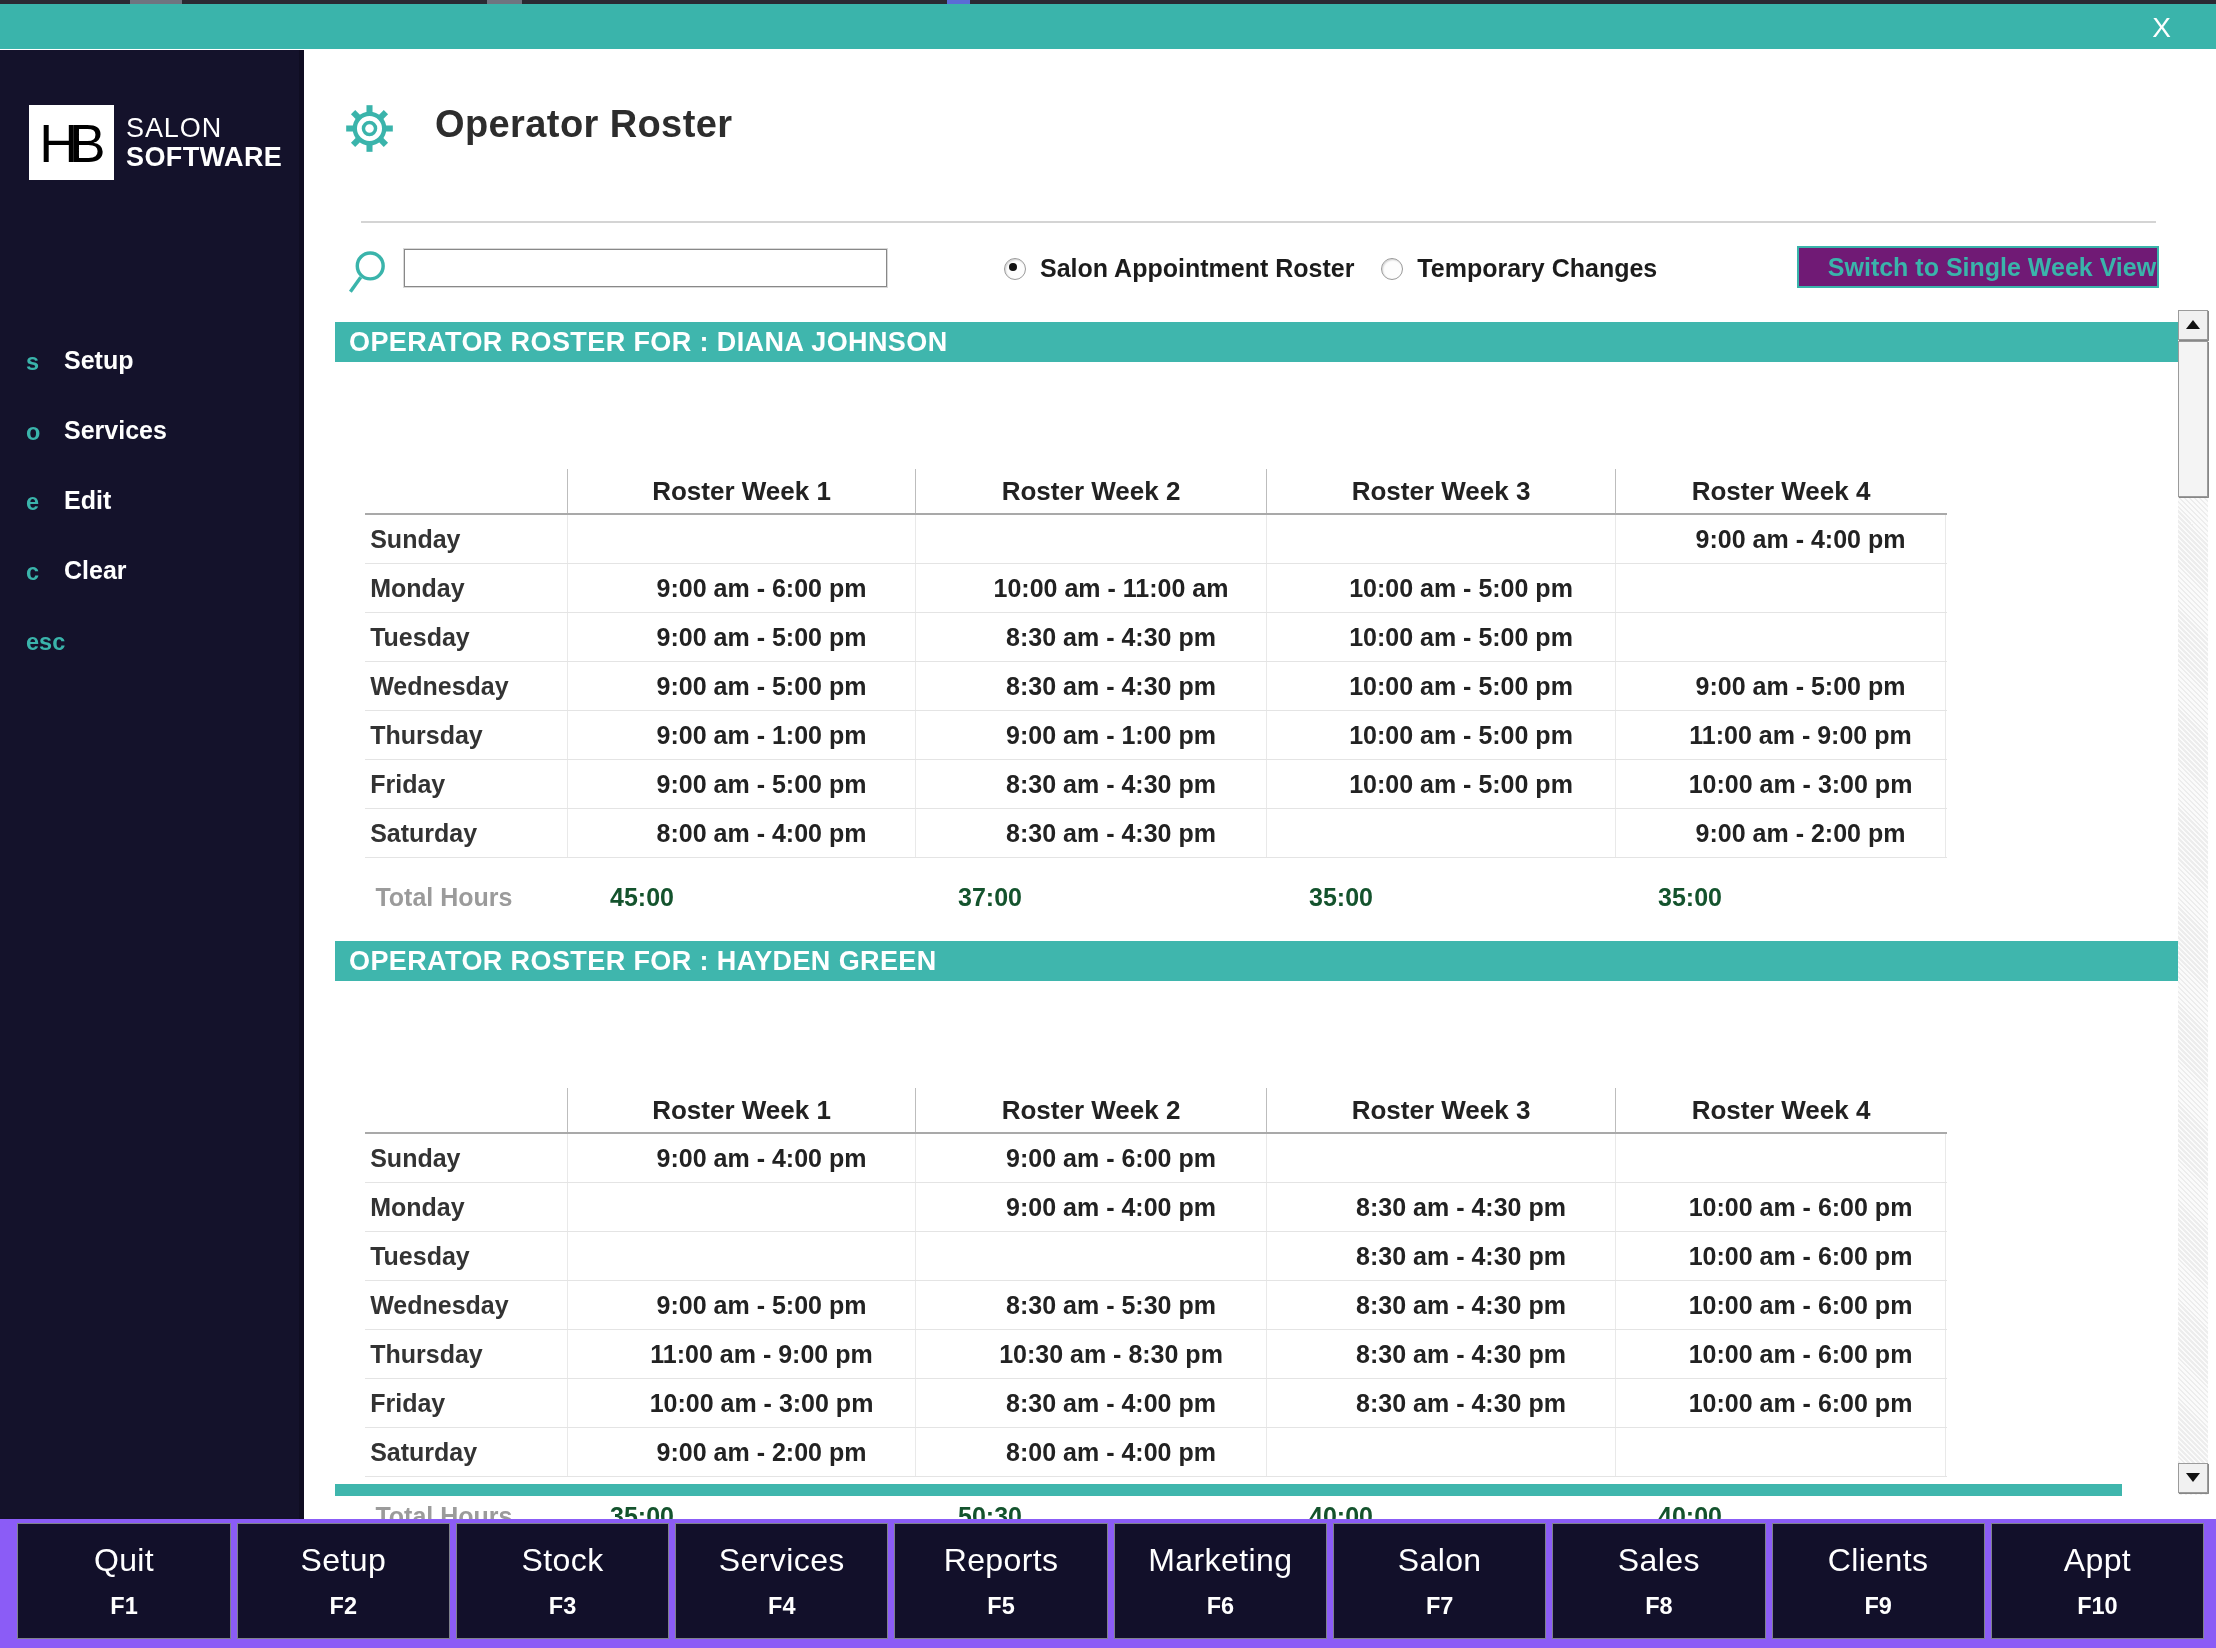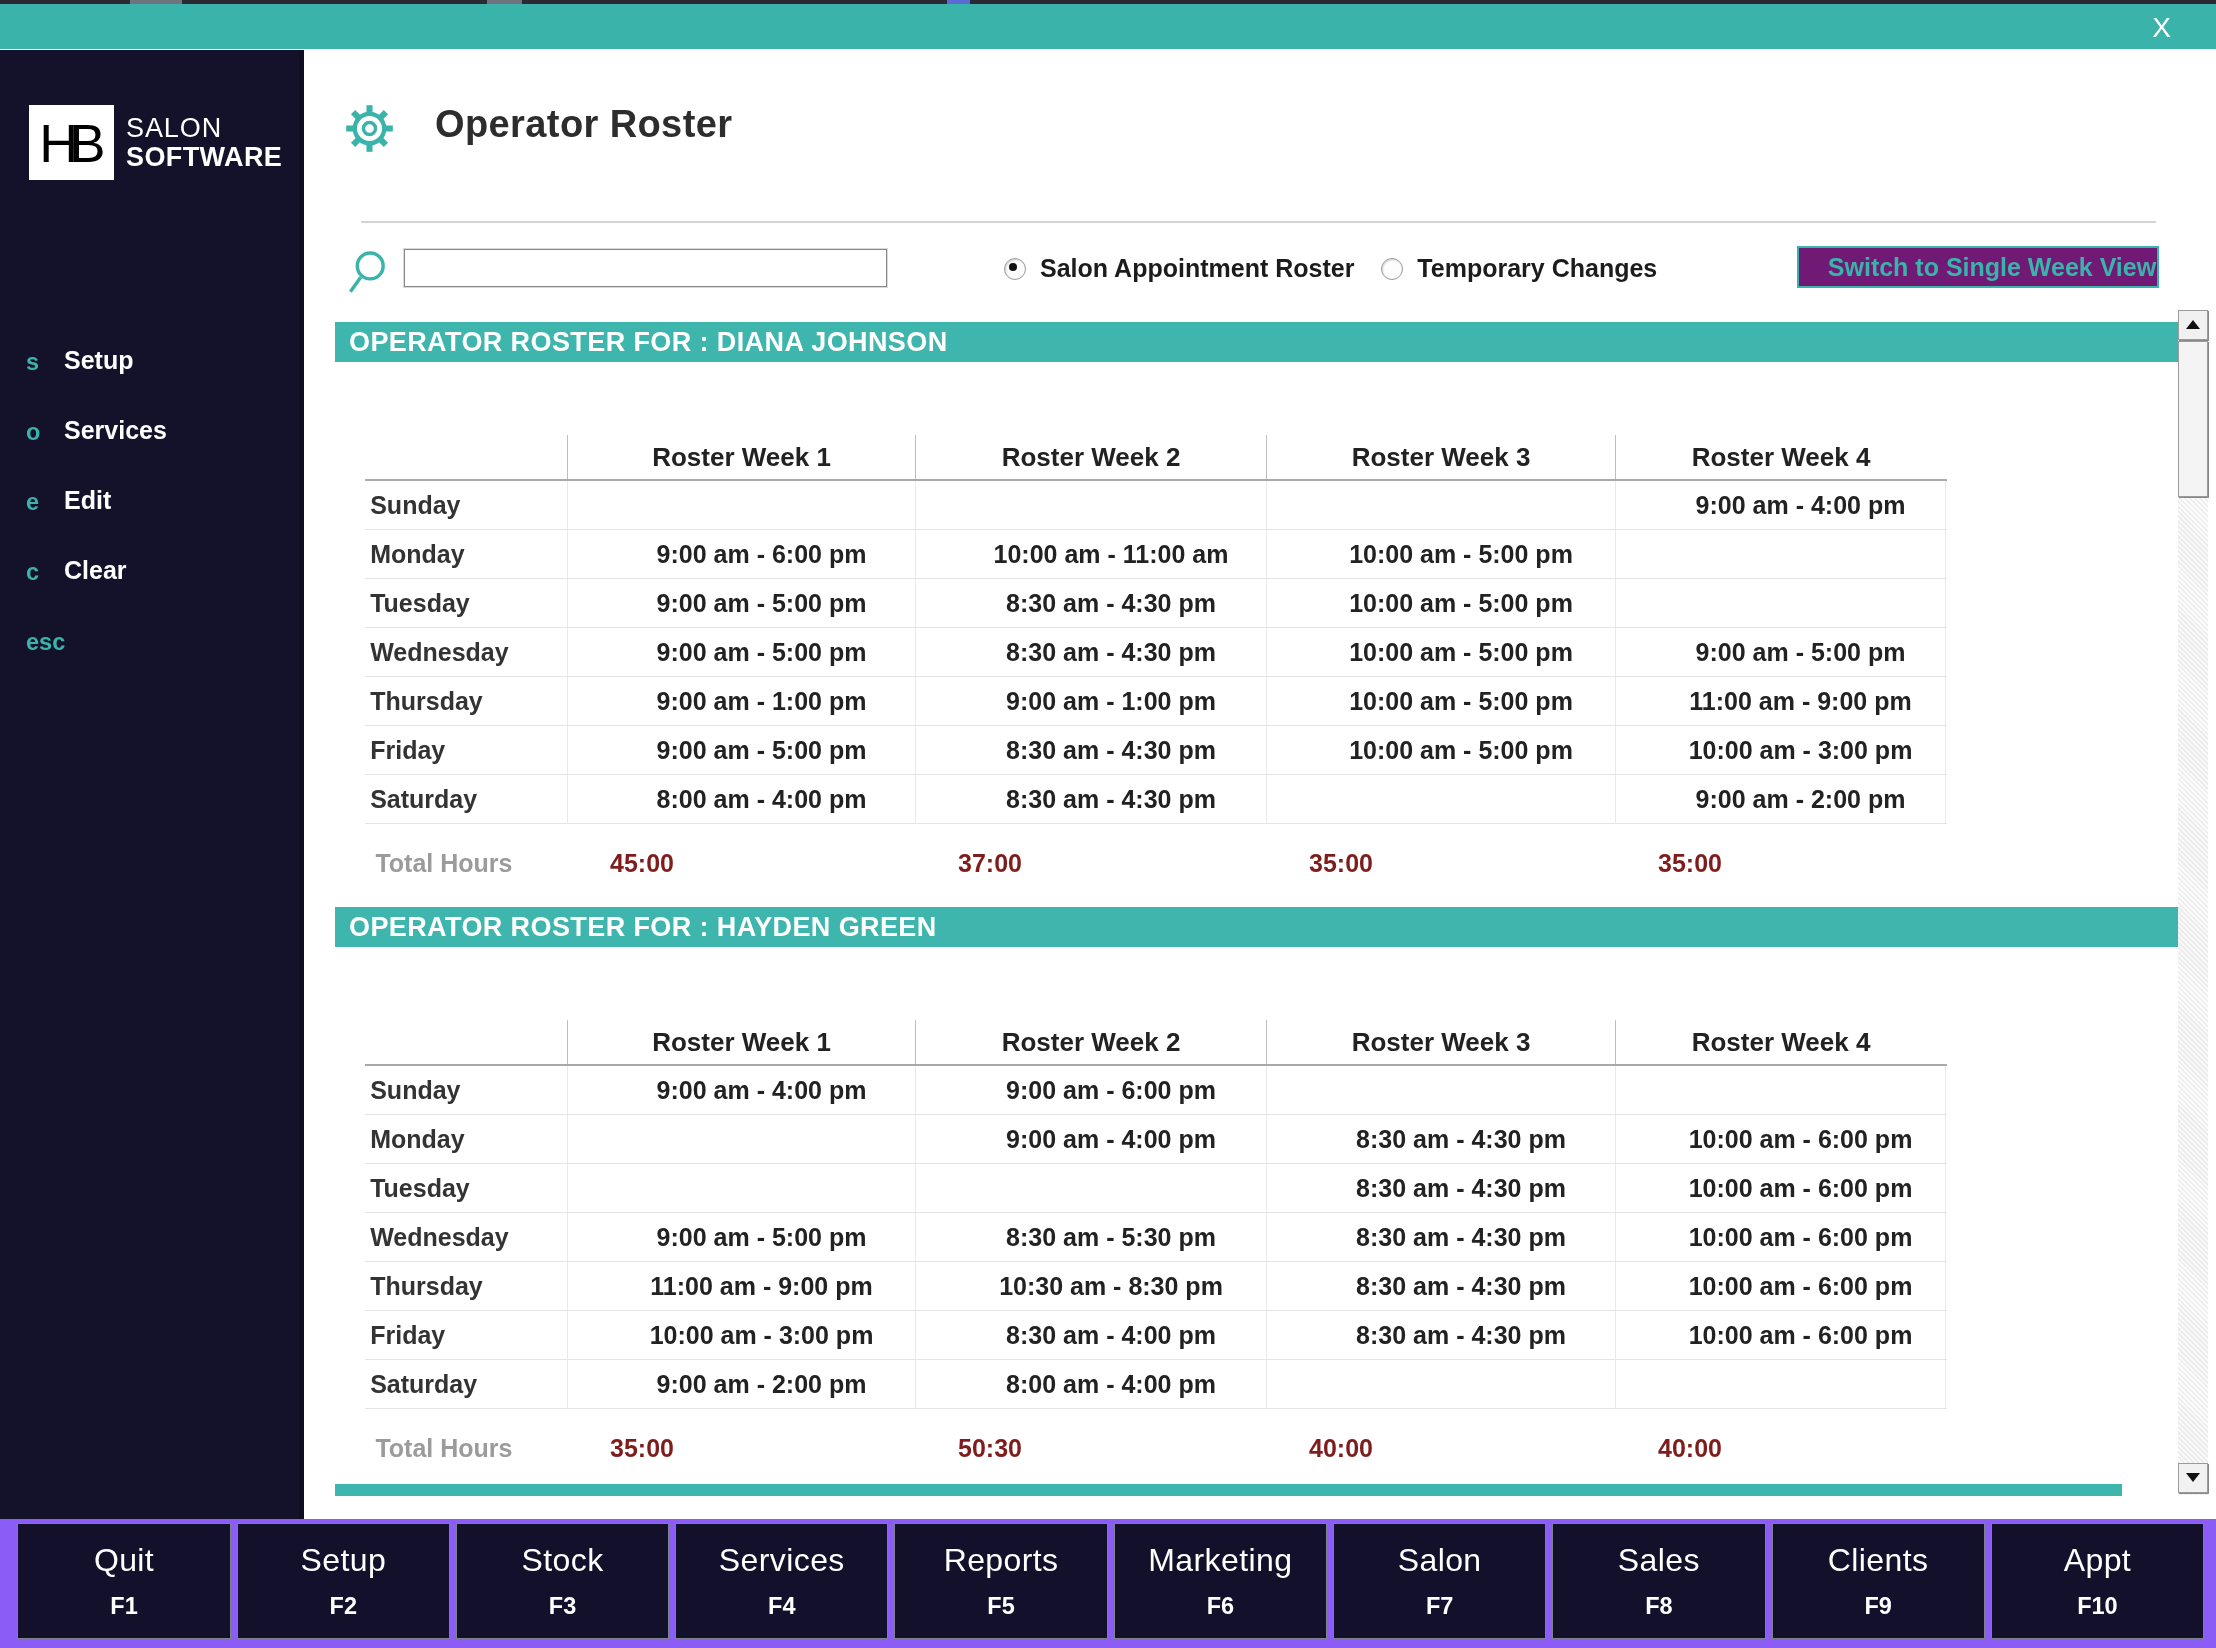--- a/index.html
+++ b/index.html
@@ -43,34 +43,34 @@
   .radio.sel:after{content:"";position:absolute;left:4.3px;top:4.3px;width:7.8px;height:7.8px;border-radius:50%;background:#111;}
   .radio-group .rlbl{margin-left:14px;font-size:25px;font-weight:700;color:#1c1c1c;}
   .switch-btn{position:absolute;left:1797px;top:246px;width:362px;height:42px;background:#701a75;
               border:2.6px solid #3ab4ab;color:#3ab4ab;font-size:25px;font-weight:700;display:flex;
               align-items:center;justify-content:center;box-sizing:border-box;cursor:default;white-space:nowrap;padding-left:28px;}
   
   .rosters{position:absolute;left:335px;top:322px;width:1844px;}
   .section{margin-bottom:24px;}
   .section-header{height:40px;background:#3fb6ad;color:#fff;font-size:27px;font-weight:700;
                   display:flex;align-items:center;padding-left:14px;letter-spacing:0.4px;}
-  .tbl{margin-left:30px;margin-top:73px;width:1582px;text-align:center;}
+  .tbl{margin-left:30px;margin-top:107px;width:1582px;text-align:center;}
   .trow{display:grid;grid-template-columns:202px 348px 351px 349px 331px;}
   .thead .hcell{border-left:1.7px solid #bdbdbd;height:44px;display:flex;align-items:center;justify-content:center;
                 font-size:26px;font-weight:700;color:#222;}
   .thead{border-bottom:2.6px solid #a9a9a9;}
   .thead .dcell{height:44px;}
   .tbody .trow{border-bottom:1.7px solid #e4e4e4;}
   .tbody .dcell{height:48px;display:flex;align-items:center;font-size:25px;font-weight:700;color:#333;padding-left:5.2px;}
   .tbody .tcell{border-left:1.7px solid #e9e9e9;display:flex;align-items:center;justify-content:center;
                 font-size:25px;font-weight:700;color:#222;padding-left:40px;}
   .tbody .tcell:last-child{border-right:1.7px solid #e9e9e9;}
   .totals{margin-top:19px;height:40px;}
   .totals .dcell{display:flex;align-items:center;font-size:25px;font-weight:700;color:#9b9b9b;padding-left:10.4px;}
-  .totals .tcell{display:flex;align-items:center;font-size:25px;font-weight:700;color:#7f1d1d;padding-left:43px;}
+  .totals .tcell{display:flex;align-items:center;font-size:25px;font-weight:700;color:#14532d;padding-left:43px;}
   .next-strip{position:absolute;left:335px;top:1484px;width:1787px;height:12px;background:#3fb6ad;}
   
   .sb-track{position:absolute;left:2178px;top:310px;width:29.5px;height:1185px;
             background:repeating-linear-gradient(45deg,#fbfbfb 0 1.7px,#ededed 1.7px 3.5px);}
   .sb-btn{position:absolute;left:2178px;width:29.5px;height:29.5px;background:#f1f1f1;border:0.9px solid #9b9b9b;
           box-shadow:0.9px 0.9px 0 #7c7c7c;box-sizing:border-box;display:flex;align-items:center;justify-content:center;}
   .sb-up{top:310px;}
   .sb-down{top:1463px;}
   .tri-up{width:0;height:0;border-left:7.8px solid transparent;border-right:7.8px solid transparent;border-bottom:9.6px solid #111;}
   .tri-down{width:0;height:0;border-left:7.8px solid transparent;border-right:7.8px solid transparent;border-top:9.6px solid #111;}

